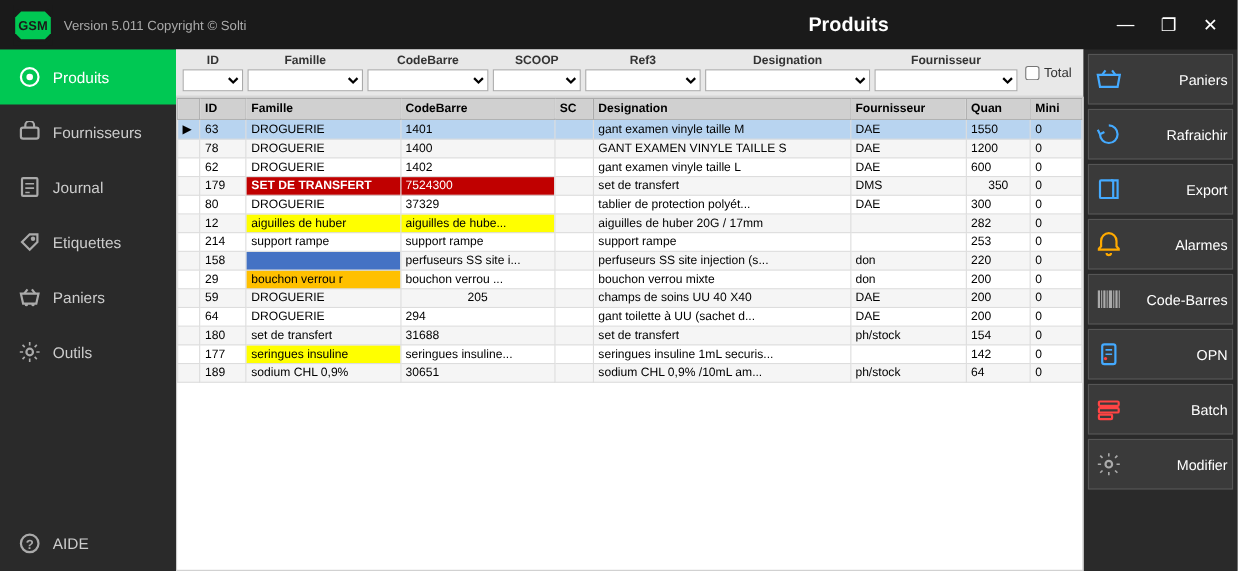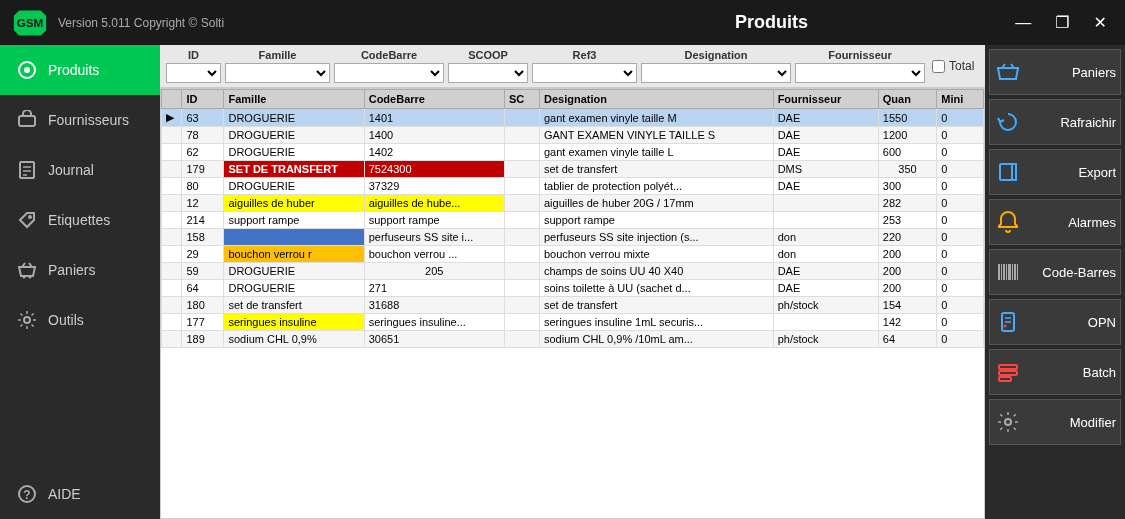--- a/index.html
+++ b/index.html
@@ -313,23 +313,23 @@
                 <td style="background: rgb(245, 245, 245);"></td>
                 <td style="background: rgb(245, 245, 245);">champs de soins UU 40 X40</td>
                 <td style="background: rgb(245, 245, 245);">DAE</td>
                 <td style="background: rgb(245, 245, 245);">200</td>
                 <td style="background: rgb(245, 245, 245);">0</td>
               </tr>
               <tr>
                 <td></td>
                 <td>64</td>
                 <td>DROGUERIE</td>
-                <td>271</td>
-                <td></td>
-                <td>soins toilette à UU (sachet d...</td>
+                <td>294</td>
+                <td></td>
+                <td>gant toilette à UU (sachet d...</td>
                 <td>DAE</td>
                 <td>200</td>
                 <td>0</td>
               </tr>
               <tr>
                 <td style="background: rgb(245, 245, 245);"></td>
                 <td style="background: rgb(245, 245, 245);">180</td>
                 <td style="background: rgb(245, 245, 245);">set de transfert</td>
                 <td style="background: rgb(245, 245, 245);">31688</td>
                 <td style="background: rgb(245, 245, 245);"></td>

